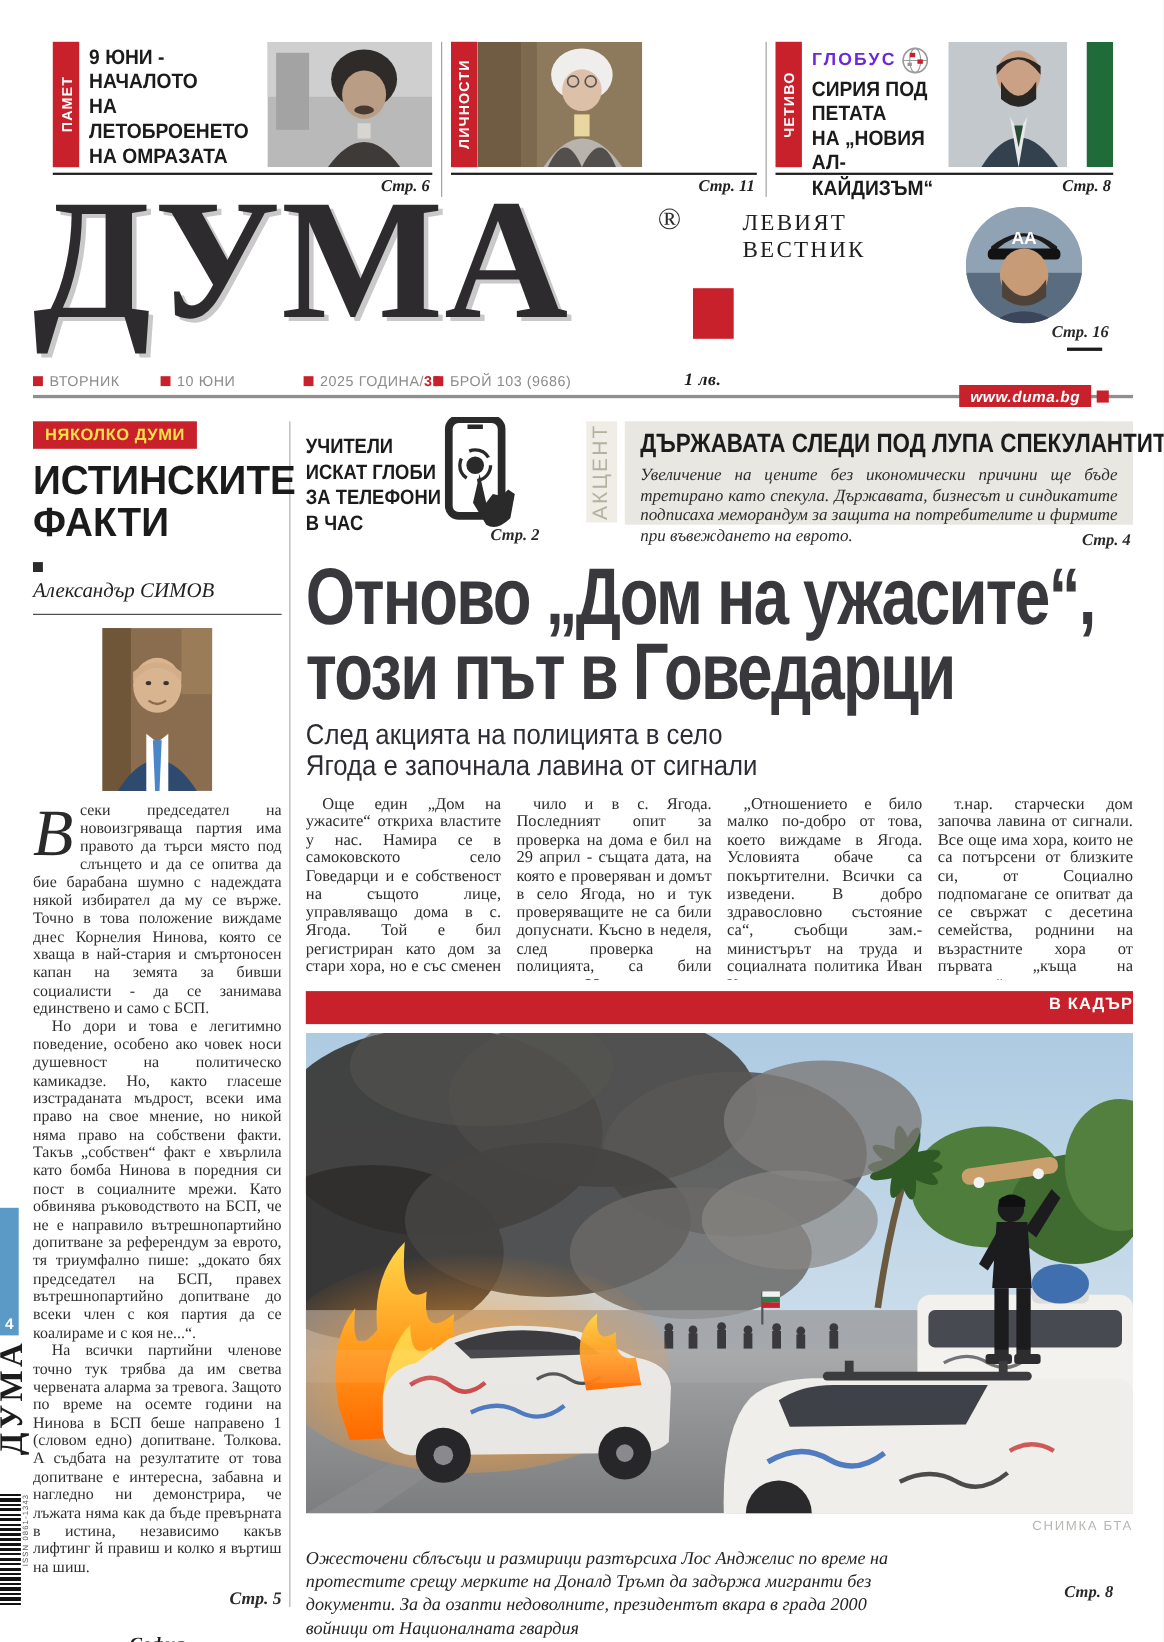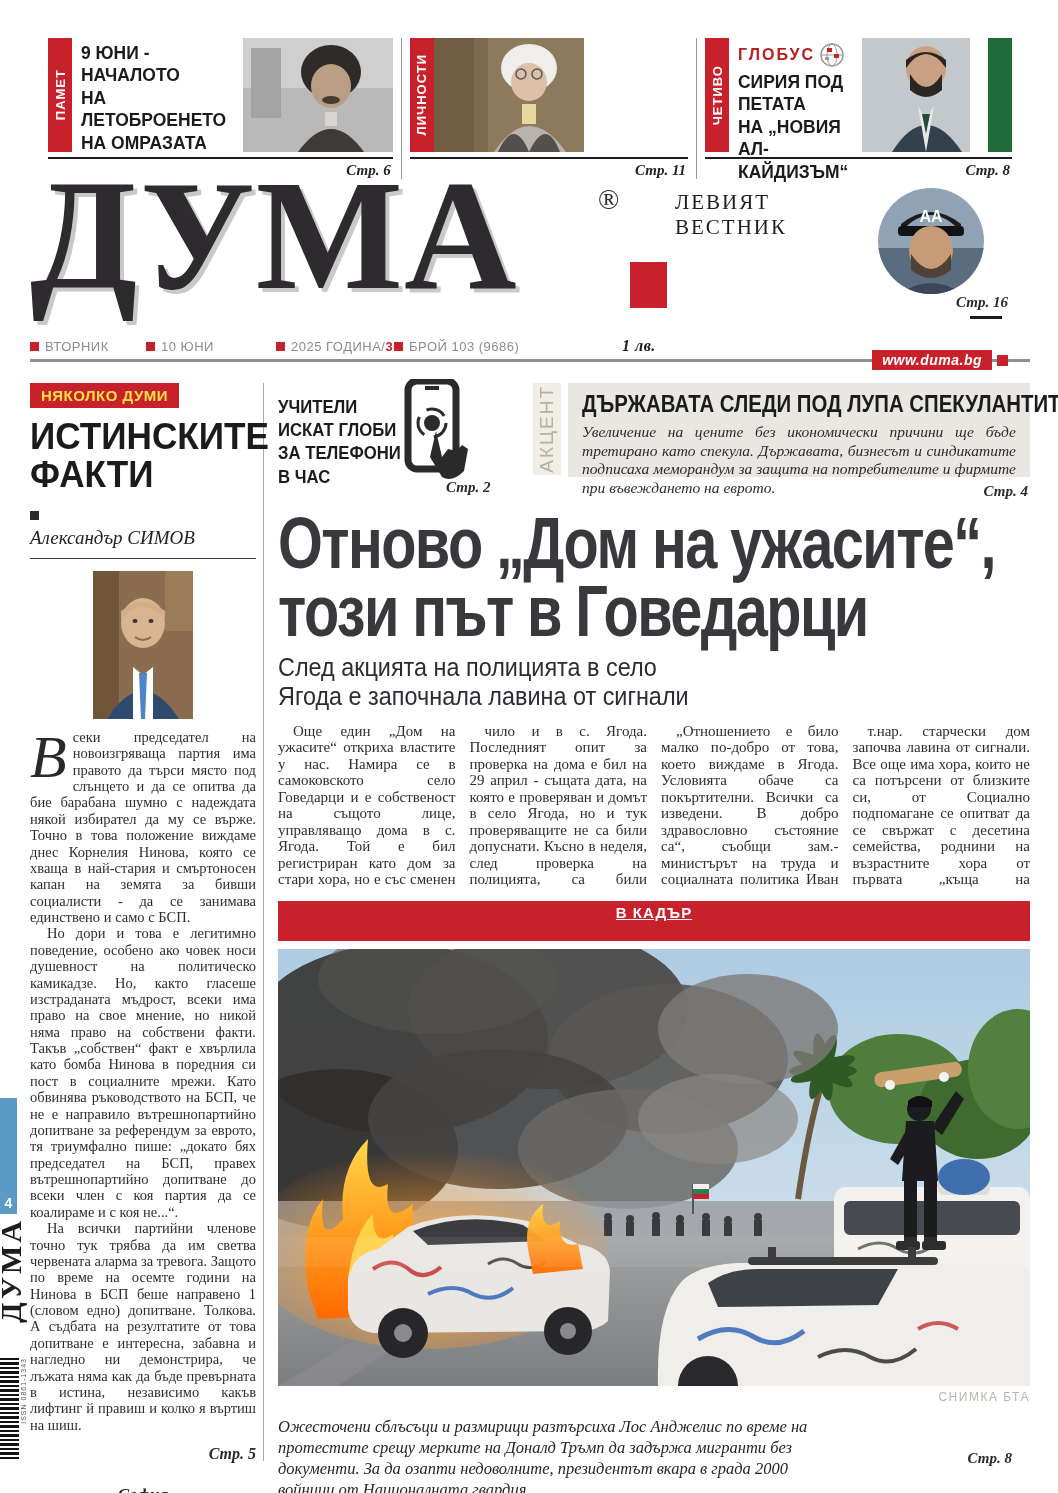--- a/index.html
+++ b/index.html
@@ -14,21 +14,21 @@
   .banner + .banner { border-left:1px solid #9a9a9a; }
   .banner-inner { display:flex; height:114px; }
   .tagbox { width:24px; background:#c8212b; display:flex; align-items:center; justify-content:center; }
   .tagbox span { writing-mode:vertical-rl; transform:rotate(180deg); color:#fff; font:bold 13px "Liberation Sans", sans-serif; letter-spacing:1px; }
   .banner-mid { flex:1; padding:4px 4px 0 9px; }
   .banner-title { font:bold 19px/1.18 "Liberation Sans", sans-serif; color:#1c1b1b; transform:scaleX(0.92); transform-origin:0 0; width:109%; }
   .banner-photo { width:150px; height:114px; overflow:hidden; }
   .banner-rule { border-top:2px solid #1c1c1c; margin-top:5px; }
   .banner-page { text-align:right; font:bold italic 15px "Liberation Serif", serif; color:#222; padding:3px 2px 0 0; }
   .globus { display:flex; align-items:center; gap:4px; margin-bottom:3px; }
-  .globus-word { font:bold 16px "Liberation Sans", sans-serif; color:#b91c1c; letter-spacing:2px; }
+  .globus-word { font:bold 16px "Liberation Sans", sans-serif; color:#6d28d9; letter-spacing:2px; }
 
   
   .masthead { position:absolute; top:176px; left:30px; width:1000px; height:160px; }
   .mast-logo { position:absolute; left:0; top:-18px; font:bold 156px/1 "Liberation Serif", serif; color:#2d2b2e; letter-spacing:1px; text-shadow:4px 4px 0 #c9c9c9; }
   .mast-reg { position:absolute; left:568px; top:8px; font:28px "Liberation Serif", serif; color:#2d2b2e; }
   .tagline { position:absolute; left:645px; top:14px; font:21px/1.2 "Liberation Serif", serif; letter-spacing:2px; color:#1f1e1e; }
   .redsquare { position:absolute; left:600px; top:86px; width:37px; height:46px; background:#c8212b; }
   .sports { position:absolute; left:712px; top:14px; width:160px; }
   .sports-dash { width:36px; height:5px; background:#1b1b1b; margin-bottom:10px; }
   .sports-title { font:bold 17px/1.3 "Liberation Sans", sans-serif; color:#1c1b1b; transform:scaleX(0.9); transform-origin:0 0; width:135%; }
@@ -87,21 +87,21 @@
   .statebox-text { margin-top:7px; font:italic 15.5px/1.2 "Liberation Serif", serif; text-align:justify; color:#2c2b2b; }
   .statebox-page { position:absolute; right:2px; top:100px; font:bold italic 15px "Liberation Serif", serif; }
 
   .headline { margin-top:12px; font:bold 73px/0.93 "Liberation Sans", sans-serif; letter-spacing:-2px; color:#39383c; transform:scaleX(0.79); transform-origin:0 0; width:127%; }
   .subtitle { margin-top:8px; font:26px/1.12 "Liberation Sans", sans-serif; color:#2d2c34; transform:scaleX(0.9); transform-origin:0 0; width:111%; }
 
   .cols { display:flex; gap:14px; margin-top:12px; height:168px; overflow:hidden; }
   .col { flex:1; font:15px/1.1 "Liberation Serif", serif; text-align:justify; color:#2e2d2d; }
   .col p { text-indent:15px; }
 
-  .kadr { margin-top:10px; height:40px; background:#c8212b; color:#fff; text-align:center; font:bold 15px/24px "Liberation Sans", sans-serif; letter-spacing:1px;text-decoration:underline; }
+  .kadr { margin-top:10px; height:30px; background:#c8212b; color:#fff; text-align:right; font:bold 15px/24px "Liberation Sans", sans-serif; letter-spacing:1px; }
   .photo-wrap { margin-top:8px; width:752px; height:437px; overflow:hidden; }
   .credit { margin-top:4px; text-align:right; font:12px "Liberation Sans", sans-serif; color:#b8b6b1; letter-spacing:1.5px; }
   .caption-row { display:flex; margin-top:12px; }
   .caption { width:545px; font:italic 16.5px/1.28 "Liberation Serif", serif; color:#262525; }
   .caption-page { margin-left:auto; align-self:center; font:bold italic 15px "Liberation Serif", serif; padding-right:18px; }
 </style>
 </head>
 <body>
 
 <div class="page">

